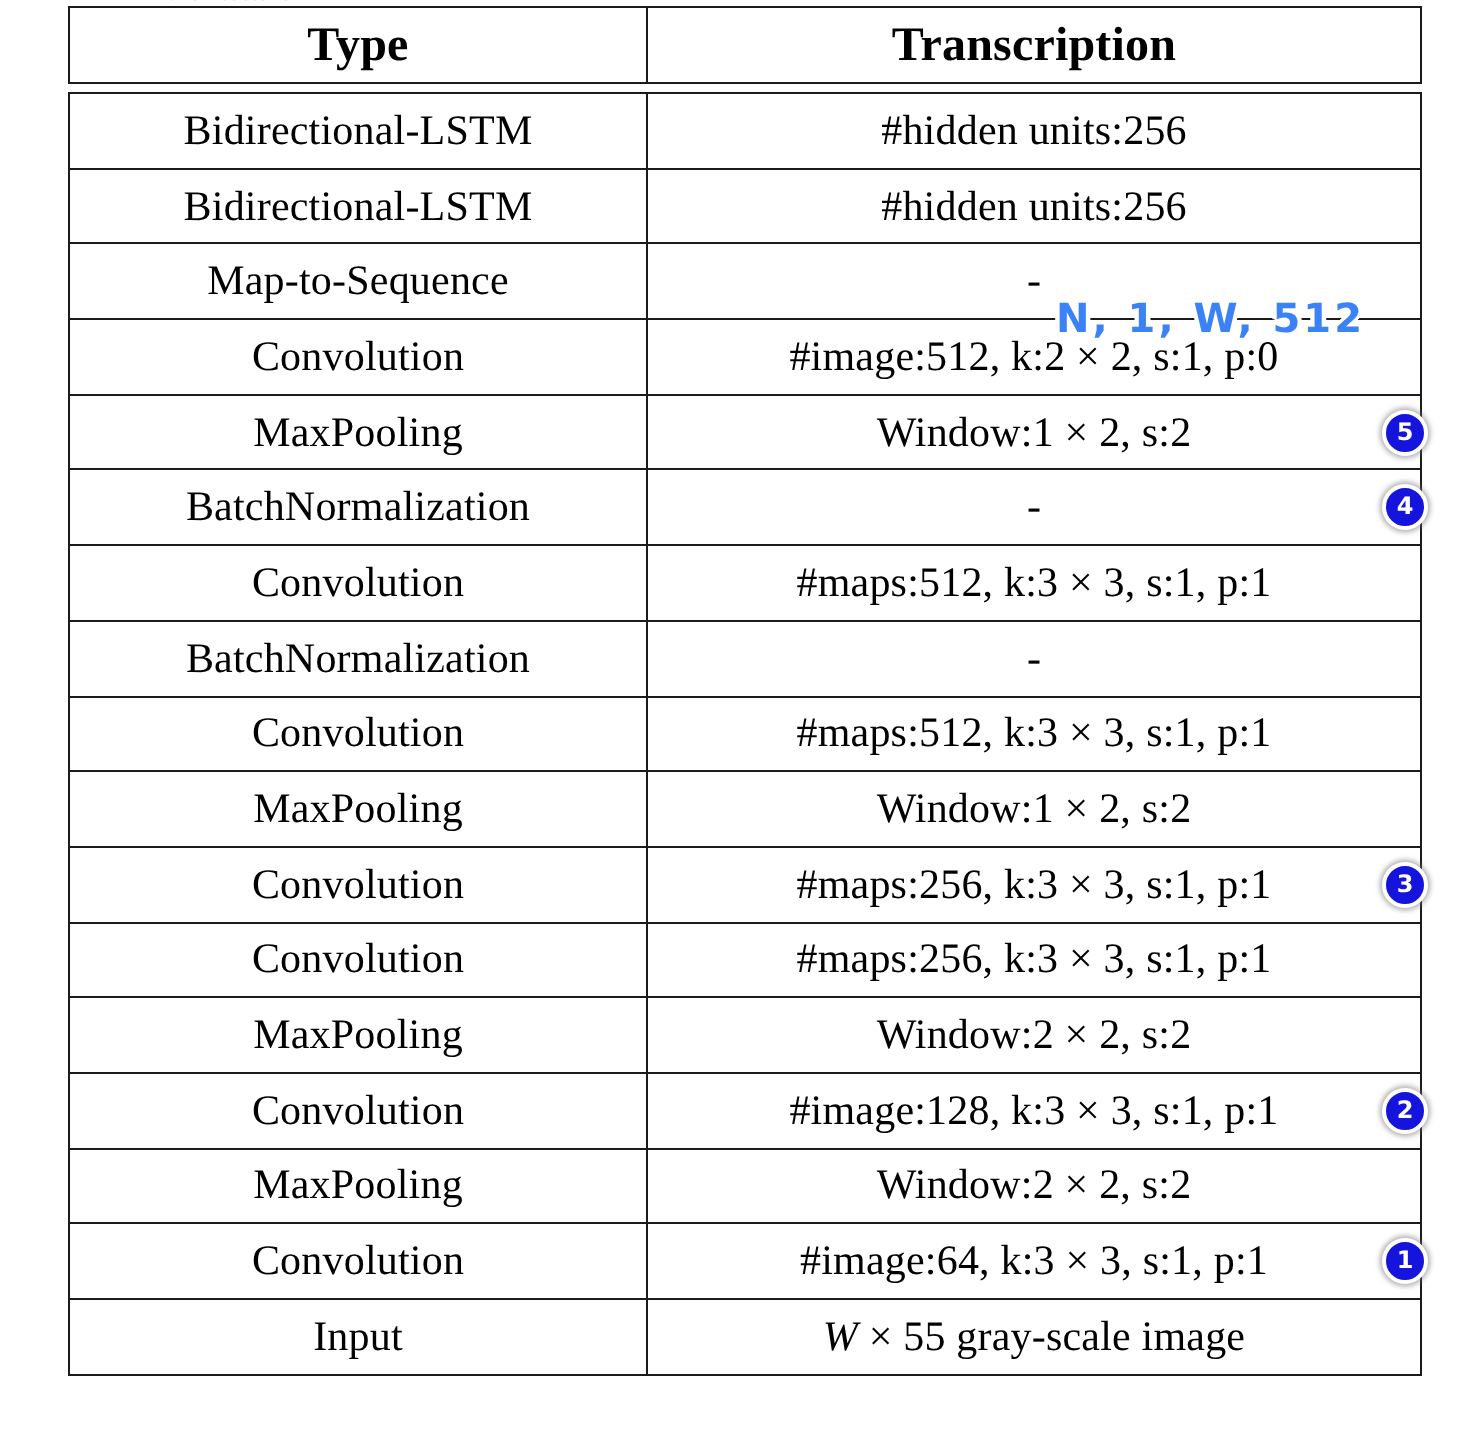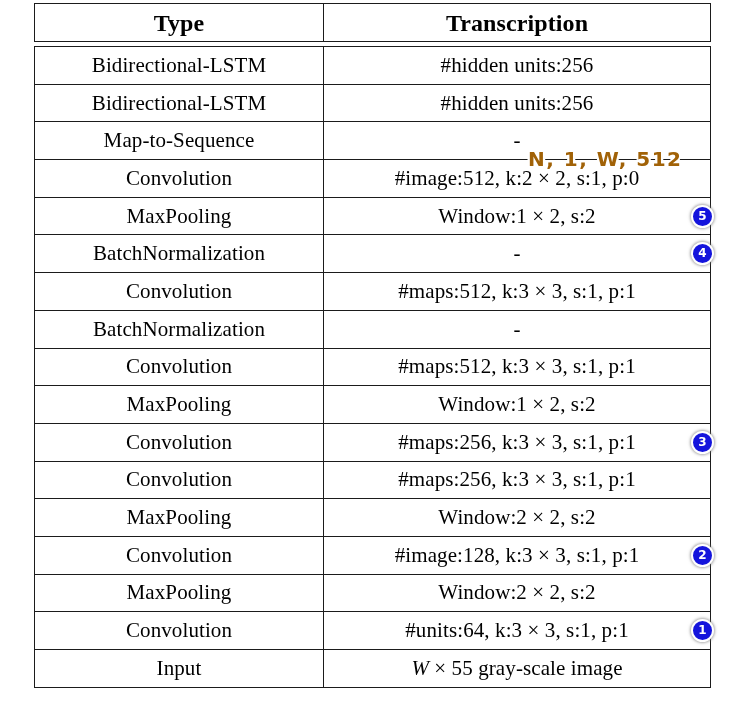--- a/index.html
+++ b/index.html
@@ -79,21 +79,21 @@
 
   
   #red-annotation {
     position: absolute;
     left: 528px;
     top: 148px;
     font-family: "DejaVu Sans", sans-serif;
     font-weight: bold;
     font-size: 20px;
     line-height: 22px;
-    color: #a16207;
+    color: #3b82f6;
     white-space: nowrap;
     letter-spacing: 1.5px;
     text-shadow:
        1.6px 0 0 #fff, -1.6px 0 0 #fff, 0 1.6px 0 #fff, 0 -1.6px 0 #fff,
        1.2px 1.2px 0 #fff, -1.2px 1.2px 0 #fff, 1.2px -1.2px 0 #fff, -1.2px -1.2px 0 #fff,
        2.2px 0 0 #fff, -2.2px 0 0 #fff, 0 2.2px 0 #fff, 0 -2.2px 0 #fff;
   }
 
   
   .step-badge {
@@ -194,21 +194,21 @@
         <tr>
           <td>Convolution</td>
           <td>#image:128, k:3 × 3, s:1, p:1</td>
         </tr>
         <tr>
           <td>MaxPooling</td>
           <td>Window:2 × 2, s:2</td>
         </tr>
         <tr>
           <td>Convolution</td>
-          <td>#units:64, k:3 × 3, s:1, p:1</td>
+          <td>#image:64, k:3 × 3, s:1, p:1</td>
         </tr>
         <tr>
           <td>Input</td>
           <td><span class="italic-w">W</span> <span>× 55 gray-scale image</span></td>
         </tr>
       </tbody>
   </table>
 
 </div>
 

